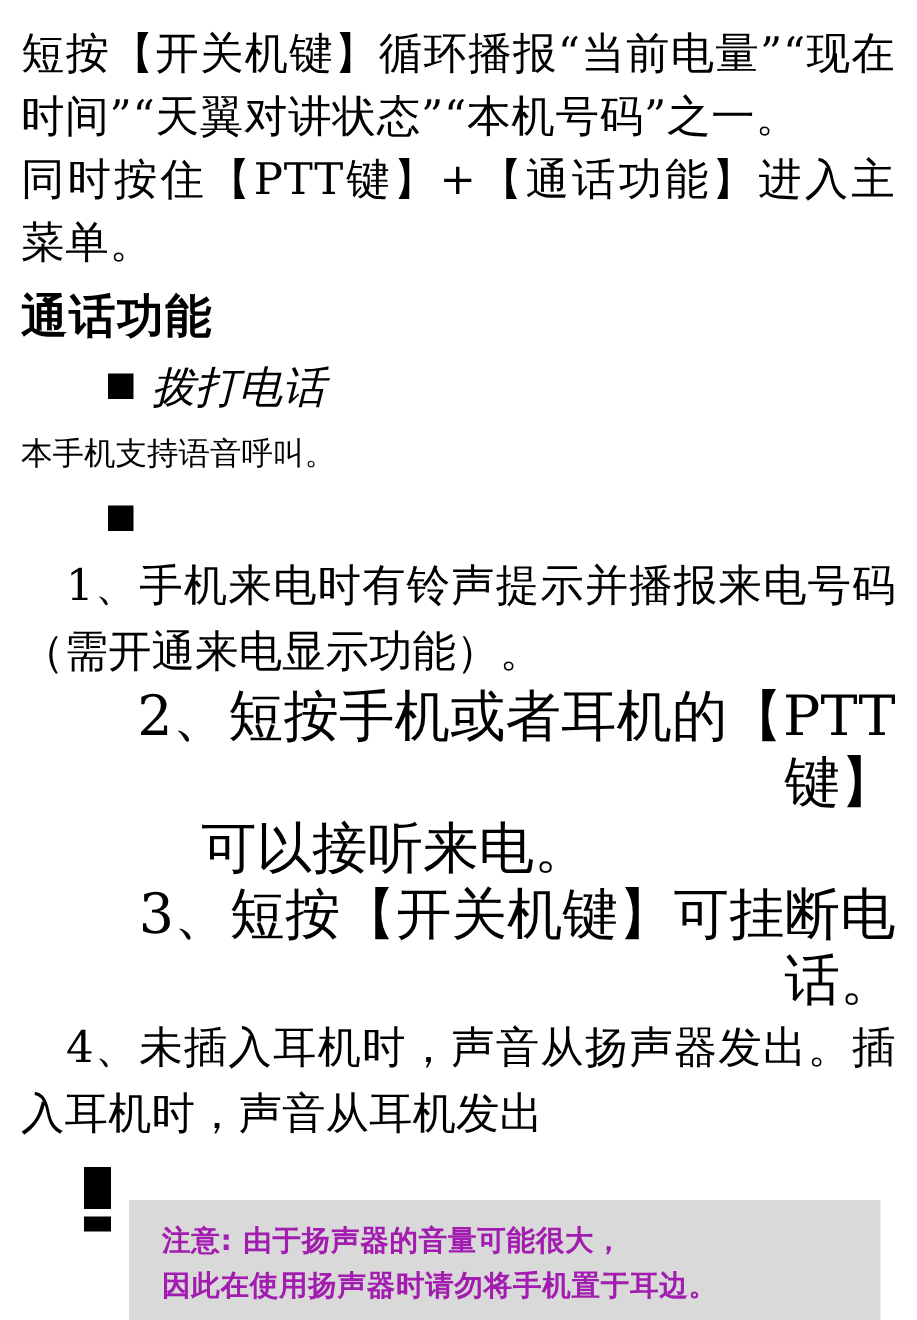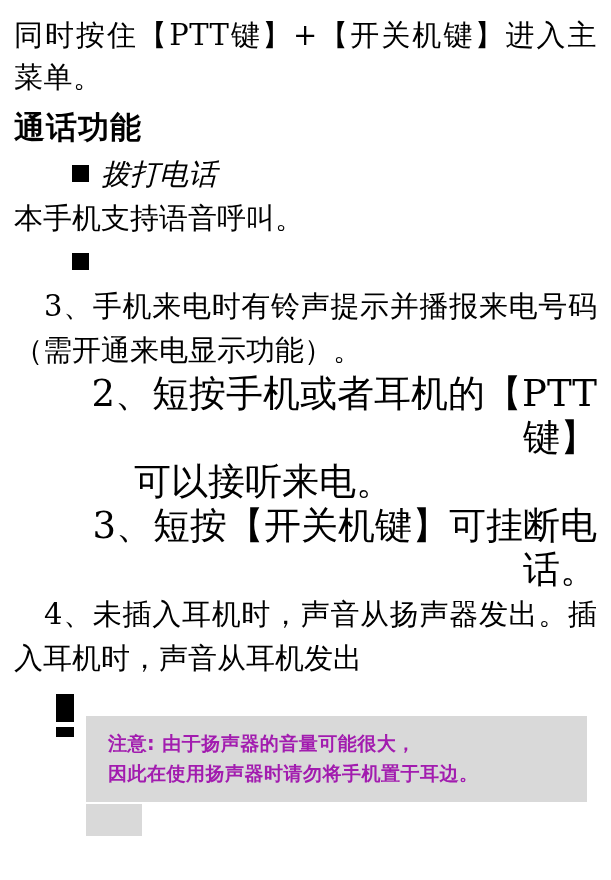--- a/index.html
+++ b/index.html
@@ -45,21 +45,21 @@
   }
   .bullet-sq {
     display: inline-block;
     width: 17px;
     height: 17px;
     background: #000;
     margin-right: 12px;
     vertical-align: 2px;
   }
   .plain-line {
-    font-size: 29px;
+    font-size: 21px;
     line-height: 44px;
     margin: 0;
   }
   .num-line {
     font-size: 37px;
     line-height: 44px;
     margin: 0;
     padding-left: 30px;
     text-align: right;
   }
@@ -125,35 +125,36 @@
     width: 56px;
     height: 32px;
     background: #d9d9d9;
   }
 </style>
 </head>
 <body>
 
 <div class="page">
 
-  <p class="para">同时按住【PTT键】+【开关机键】进入主菜单。</p>
+  <p class="para">短按【开关机键】循环播报“当前电量”“现在时间”“天翼对讲状态”“本机号码”之一。</p>
+  <p class="para">同时按住【PTT键】+【通话功能】进入主菜单。</p>
 
   <h2 class="heading">通话功能</h2>
 
   <p class="bullet-line">
     <span class="bullet-sq"></span><span>拨打电话</span>
   </p>
 
   <p class="plain-line">本手机支持语音呼叫。</p>
 
   <p class="bullet-line">
     <span class="bullet-sq"></span>
   </p>
 
-  <p class="num-line2" style="text-indent:30px">3、手机来电时有铃声提示并播报来电号码（需开通来电显示功能）。</p>
+  <p class="num-line2" style="text-indent:30px">1、手机来电时有铃声提示并播报来电号码（需开通来电显示功能）。</p>
 
   <p class="num-line">2、短按手机或者耳机的【PTT键】</p>
   <p class="center-line">可以接听来电。</p>
 
   <p class="num-line">3、短按【开关机键】可挂断电话。</p>
 
   <p class="num-line2" style="text-indent:30px">4、未插入耳机时，声音从扬声器发出。插入耳机时，声音从耳机发出</p>
 
   <div class="note-block">
     <div class="note-glyph">

